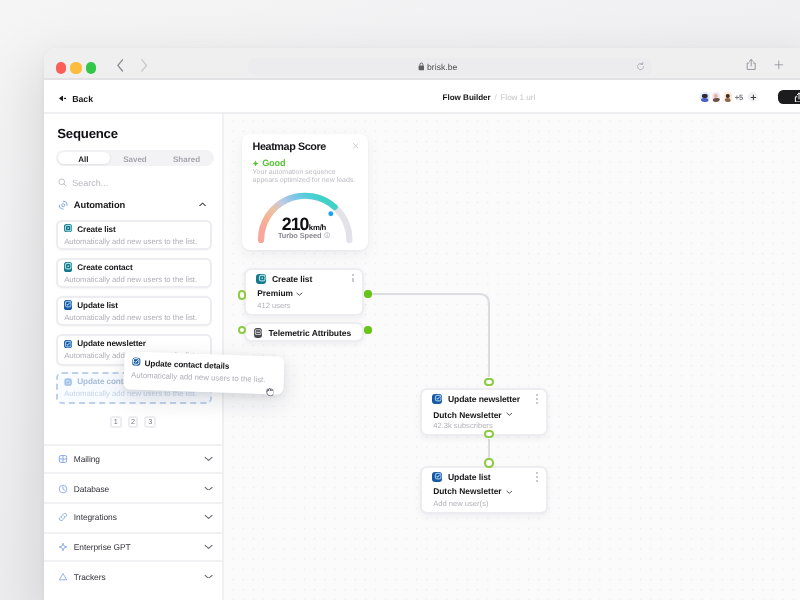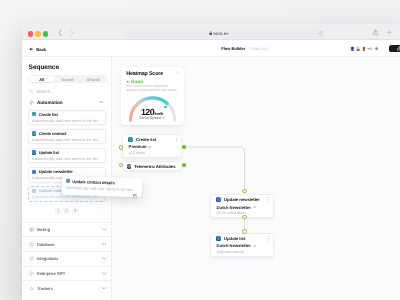--- a/index.html
+++ b/index.html
@@ -370,21 +370,21 @@
                 <stop offset="50%" stop-color="#c3cbe2"></stop>
                 <stop offset="66%" stop-color="#8cc5ea"></stop>
                 <stop offset="84%" stop-color="#55cddb"></stop>
                 <stop offset="100%" stop-color="#3fd2c5"></stop>
               </linearGradient>
             </defs>
             <path d="M38 212 A88.4 88.4 0 0 1 214.8 212" fill="none" stroke="#e2e2e8" stroke-width="12.4" stroke-linecap="round"></path>
             <path d="M38 212 A88.4 88.4 0 0 1 185.2 145.9" fill="none" stroke="url(#gg)" stroke-width="12.4" stroke-linecap="round"></path>
             <circle cx="177.6" cy="159.6" r="4.9" fill="#18a3f0"></circle>
           </svg>
-          <div class="gval"><b>120</b><s>km/h</s></div>
+          <div class="gval"><b>210</b><s>km/h</s></div>
           <div class="glabel">
               <span>Turbo Speed</span>
               <svg width="3.2" height="3.2" viewBox="0 0 8 8">
                 <circle cx="4" cy="4" r="3.3" fill="none" stroke="#9d9da6" stroke-width="0.7"></circle>
                 <path d="M4 3.4 V5.8" stroke="#9d9da6" stroke-width="0.8" stroke-linecap="round"></path>
                 <circle cx="4" cy="2.3" r="0.45" fill="#9d9da6"></circle>
               </svg>
             </div>
         </div>
       </div>

